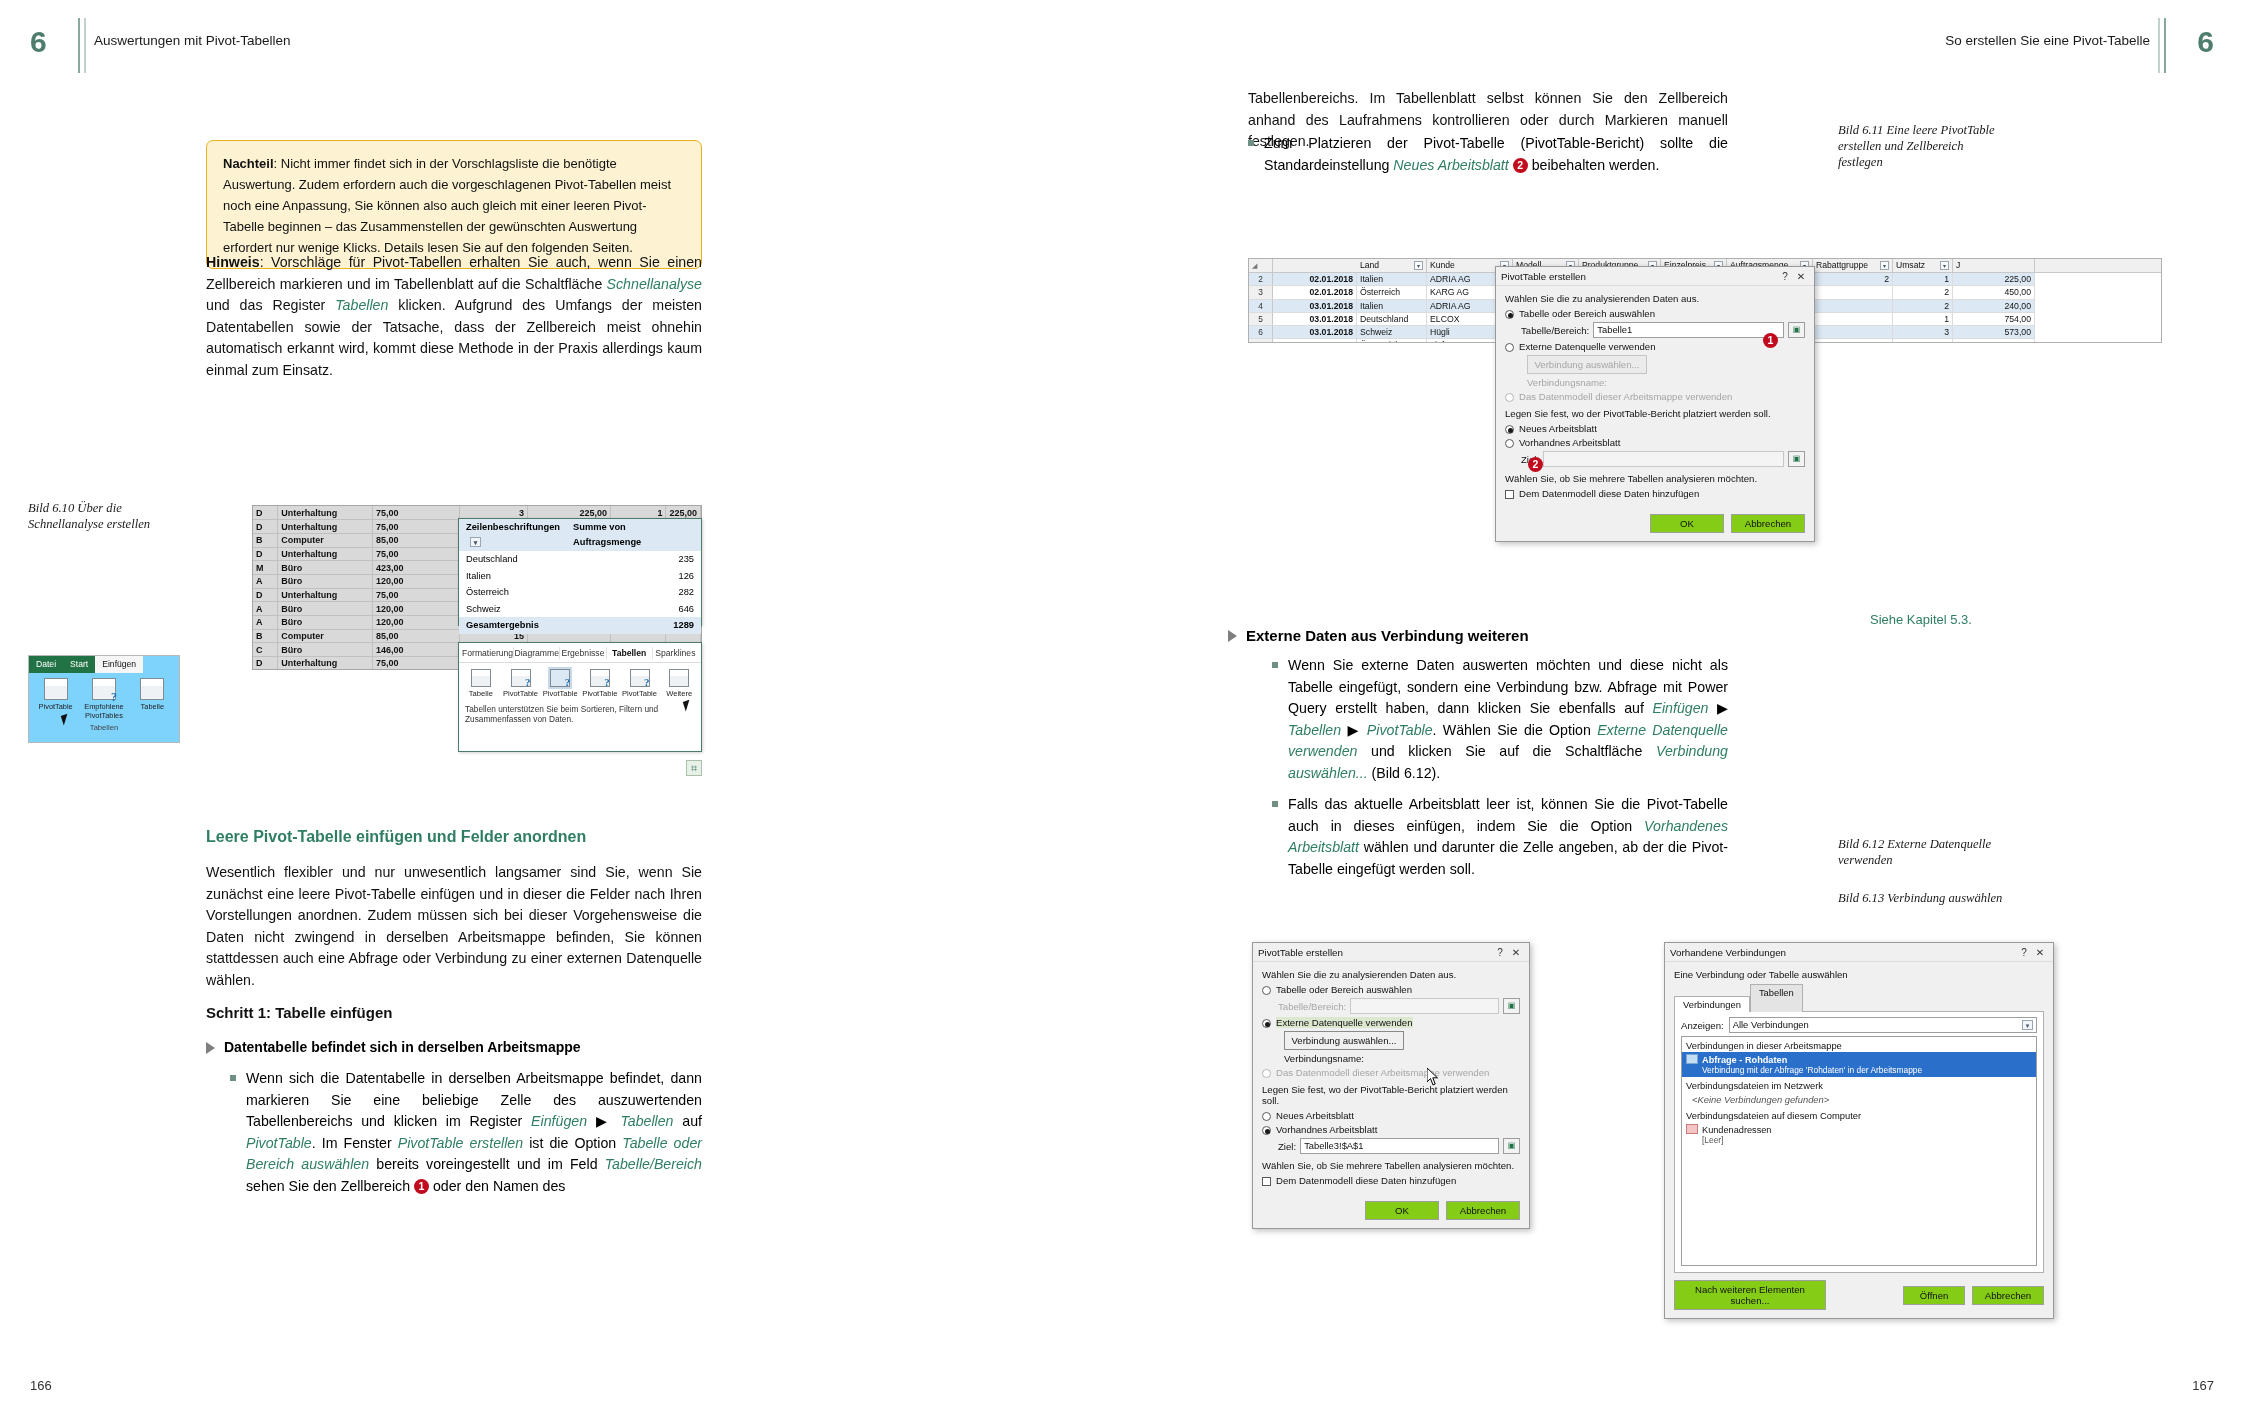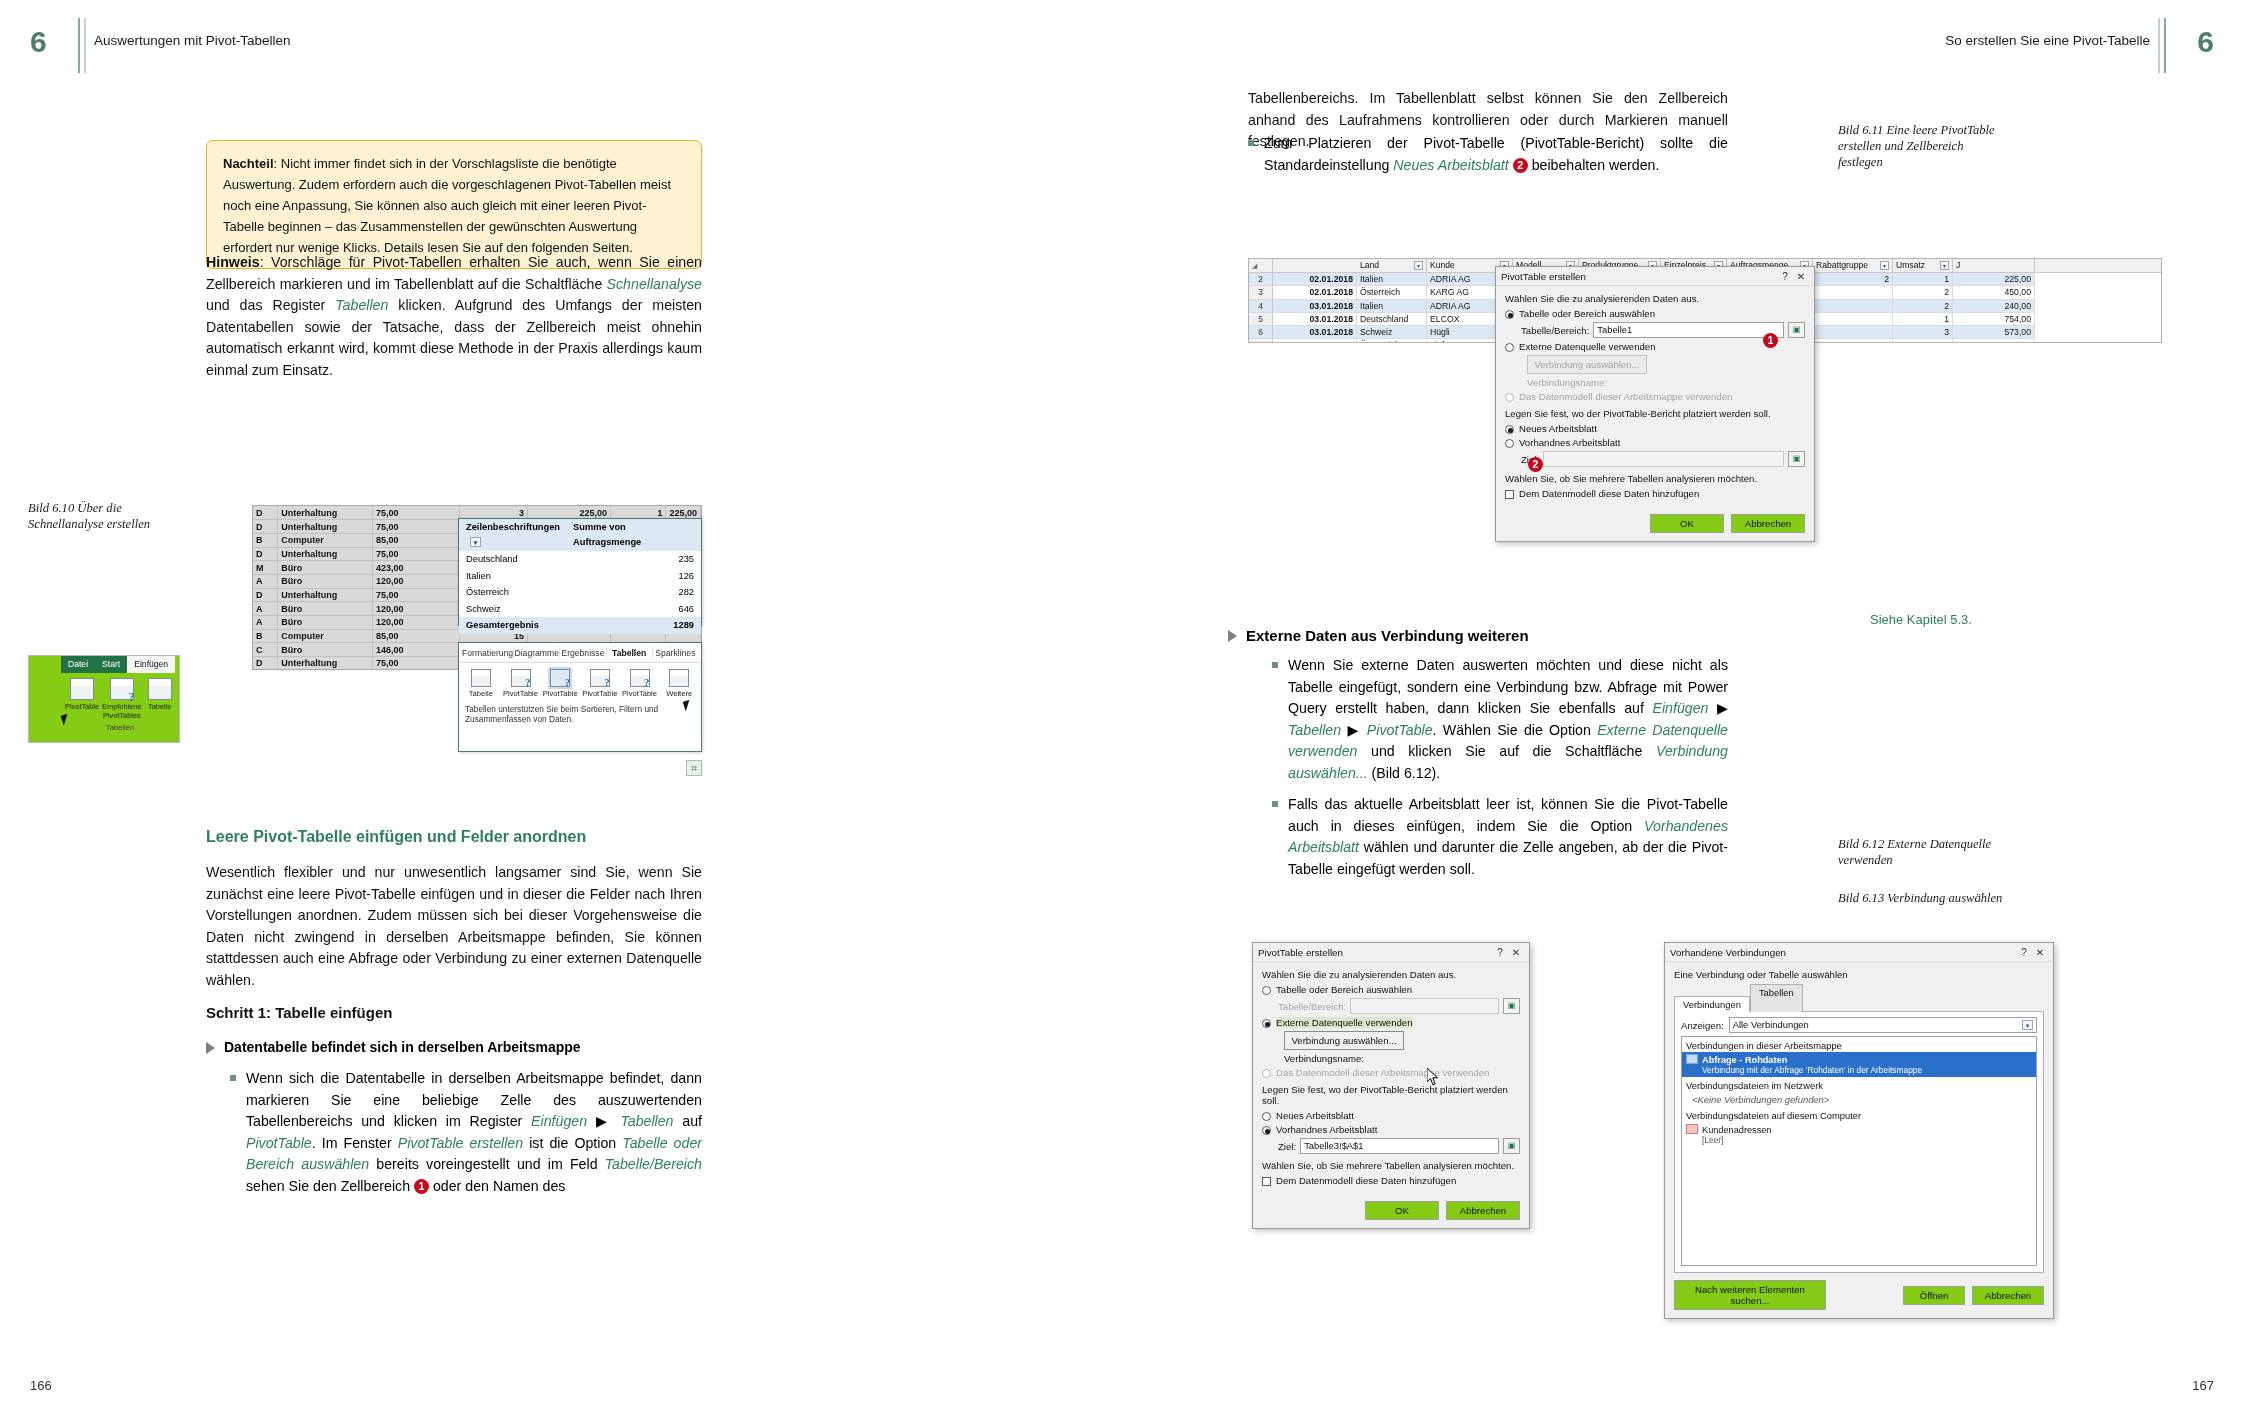--- a/index.html
+++ b/index.html
@@ -180,23 +180,22 @@
   .qaglyph.sel { outline:2px solid #c8d9ea; background:#dce9f5; }
   .qaglyph .q {
     position:absolute; right:-1px; bottom:-2px; color:#1f6fb2;
     font-size:11px; font-weight:bold; font-family:"Liberation Serif", serif;
   }
   .qafoot { font-size:8.3px; color:#333; padding:4px 6px; }
 
   
   .ribsnip {
     position:absolute; left:28px; top:655px; width:152px; height:88px;
-    border:1px solid #b8b8b8; background:#84cc16;
+    border:1px solid #b8b8b8; background:#7dd3fc;
     font-family:"Liberation Sans", sans-serif;
-    padding-left:32px;
   }
   .ribtabs { display:flex; height:17px; }
   .ribtab {
     font-size:8.6px; padding:3px 7px; color:#fff; background:#217346;
   }
   .ribtab.act { background:#f6f6f6; color:#111; }
   .ribbody { display:flex; gap:3px; padding:5px 4px 0 4px; }
   .ribbtn { text-align:center; width:46px; font-size:7.4px; color:#222; line-height:9px; }
   .ribglyph {
     width:24px;height:22px;margin:0 auto 2px auto;border:1px solid #7f8c94;

